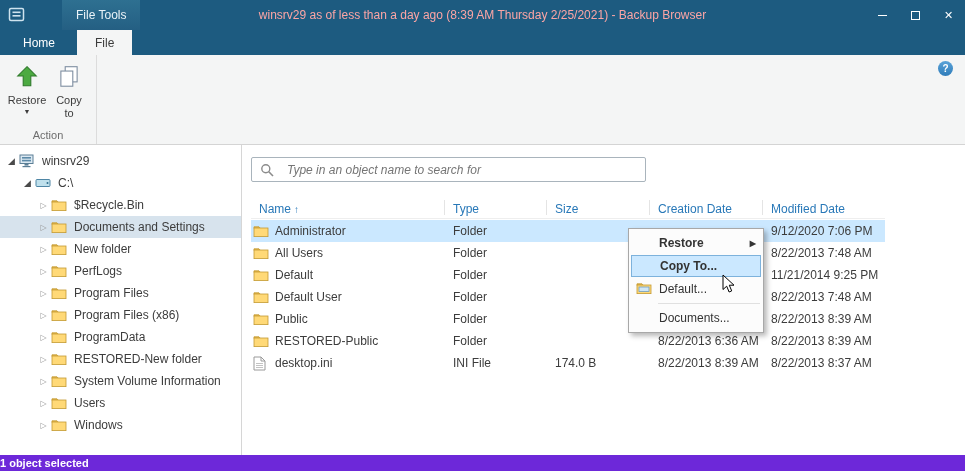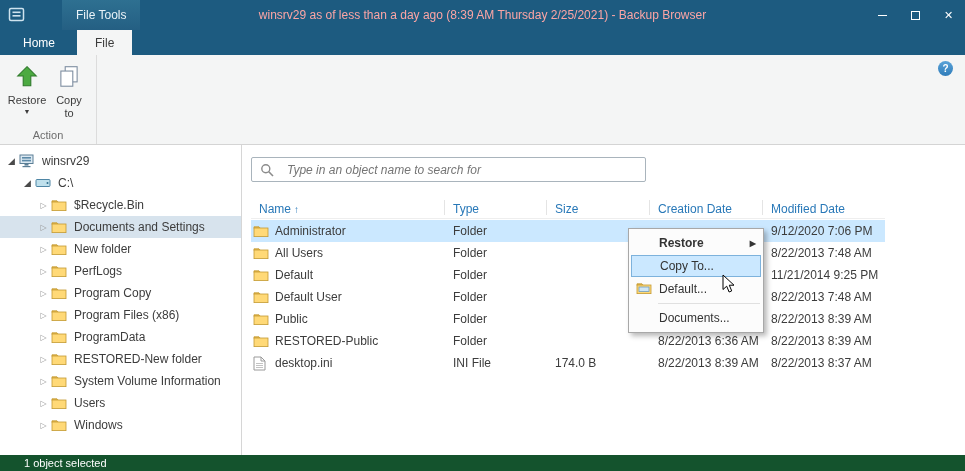--- a/index.html
+++ b/index.html
@@ -63,31 +63,31 @@
   .lrow.selected { background:#cbe8ff; }
   .cell { padding-left:8px; overflow:hidden; white-space:nowrap; }
   .namecell { display:flex; align-items:center; gap:6px; padding-left:2px; }
   .namecell .ficon { display:flex; width:16px; }
 
   
   .ctxmenu { position:absolute; left:628px; top:228px; width:136px; background:#fcfcfc;
              border:1px solid #a8a8a8; box-shadow:3px 3px 5px rgba(0,0,0,.28); padding:2px 0; z-index:10; }
   .mi { height:24px; display:flex; align-items:center; padding:0 8px 0 30px; position:relative; font-size:12px; color:#333; }
   .mi.bold { font-weight:bold; }
-  .mi.hl { background:#cbe8ff; border:1px solid #7db2dc; height:22px; margin:0 2px; padding-left:28px; }
+  .mi.hl { background:#cbe8ff; border:1px solid #7db2dc; height:22px; margin:0 2px; padding-left:28px;font-weight:bold; }
   .mi .sub-arrow { position:absolute; right:7px; font-size:8px; color:#333; }
   .mi .mi-icon { position:absolute; left:7px; top:4px; display:flex; }
   .msep { height:1px; background:#e0e0e0; margin:2px 3px 2px 29px; }
 
   
   .cursor { position:absolute; left:722px; top:274px; z-index:11; }
 
   
-  .statusbar { position:absolute; left:0; right:0; bottom:0; height:16px; background:#14532d; color:#fff;
-               font-size:11px; display:flex; align-items:center; padding-left:24px; }
+  .statusbar { position:absolute; left:0; right:0; bottom:0; height:16px; background:#6d28d9; color:#fff;
+               font-size:11px; display:flex; align-items:center; padding-left:0;font-weight:bold; }
 </style>
 </head>
 <body>
 
 <div class="chrome">
   <div class="titlebar">
     <span class="app-icon">
       <svg width="18" height="16" viewBox="0 0 18 16">
           <rect x="1.5" y="1.5" width="14" height="12" rx="1.5" fill="none" stroke="#cfe3ee" stroke-width="1.5"></rect>
           <rect x="4.5" y="4.5" width="8" height="1.6" fill="#cfe3ee"></rect>
@@ -206,21 +206,21 @@
       <span>PerfLogs</span>
     </div>
     <div class="titem" style="padding-left: 36px;">
       <span class="arrow">▷</span>
       <span class="ticon">
         <svg width="16" height="14" viewBox="0 0 16 14">
           <path d="M1 4.5 V2.8 h5 l1.5 1.7 z" fill="#e8b84b" stroke="#c49a33" stroke-width="0.8"></path>
           <rect x="1" y="4" width="14" height="8.6" fill="#ffd977" stroke="#c49a33" stroke-width="0.8"></rect>
         </svg>
       </span>
-      <span>Program Copy</span>
+      <span>Program Files</span>
     </div>
     <div class="titem" style="padding-left: 36px;">
       <span class="arrow">▷</span>
       <span class="ticon">
         <svg width="16" height="14" viewBox="0 0 16 14">
           <path d="M1 4.5 V2.8 h5 l1.5 1.7 z" fill="#e8b84b" stroke="#c49a33" stroke-width="0.8"></path>
           <rect x="1" y="4" width="14" height="8.6" fill="#ffd977" stroke="#c49a33" stroke-width="0.8"></rect>
         </svg>
       </span>
       <span>Program Files (x86)</span>

